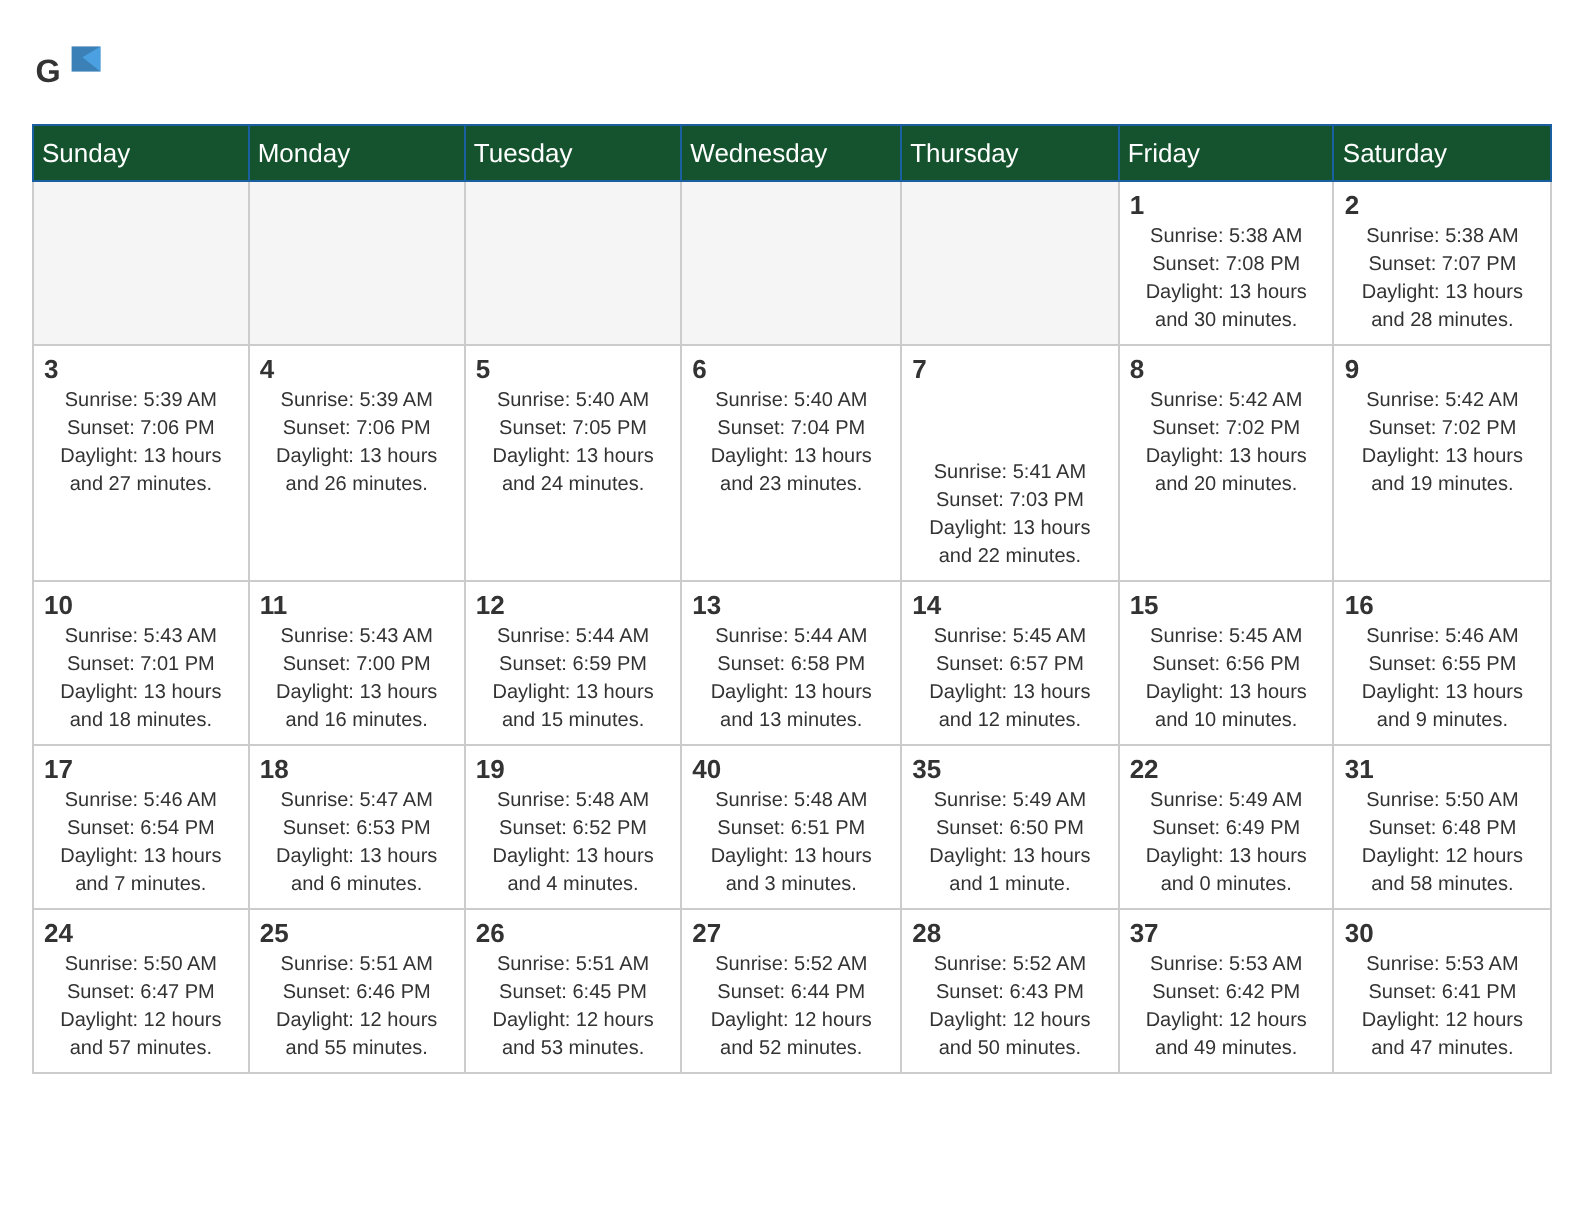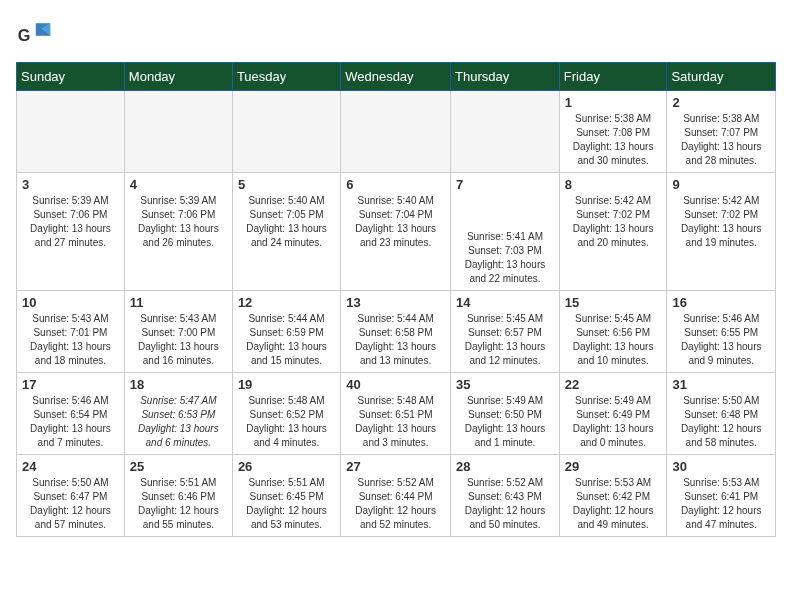--- a/index.html
+++ b/index.html
@@ -227,21 +227,21 @@
       </tr>
       <tr>
         <td>
           <span class="day-num">17</span>
           <div class="day-info" style="white-space: pre-line;">Sunrise: 5:46 AM
 Sunset: 6:54 PM
 Daylight: 13 hours and 7 minutes.</div>
         </td>
         <td>
           <span class="day-num">18</span>
-          <div class="day-info" style="white-space: pre-line; font-style: italic;">Sunrise: 5:47 AM
+          <div class="day-info" style="white-space: pre-line;">Sunrise: 5:47 AM
 Sunset: 6:53 PM
 Daylight: 13 hours and 6 minutes.</div>
         </td>
         <td>
           <span class="day-num">19</span>
           <div class="day-info" style="white-space: pre-line;">Sunrise: 5:48 AM
 Sunset: 6:52 PM
 Daylight: 13 hours and 4 minutes.</div>
         </td>
         <td>
@@ -294,21 +294,21 @@
 Sunset: 6:44 PM
 Daylight: 12 hours and 52 minutes.</div>
         </td>
         <td>
           <span class="day-num">28</span>
           <div class="day-info" style="white-space: pre-line;">Sunrise: 5:52 AM
 Sunset: 6:43 PM
 Daylight: 12 hours and 50 minutes.</div>
         </td>
         <td>
-          <span class="day-num">29</span>
+          <span class="day-num">37</span>
           <div class="day-info" style="white-space: pre-line;">Sunrise: 5:53 AM
 Sunset: 6:42 PM
 Daylight: 12 hours and 49 minutes.</div>
         </td>
         <td>
           <span class="day-num">30</span>
           <div class="day-info" style="white-space: pre-line;">Sunrise: 5:53 AM
 Sunset: 6:41 PM
 Daylight: 12 hours and 47 minutes.</div>
         </td>

